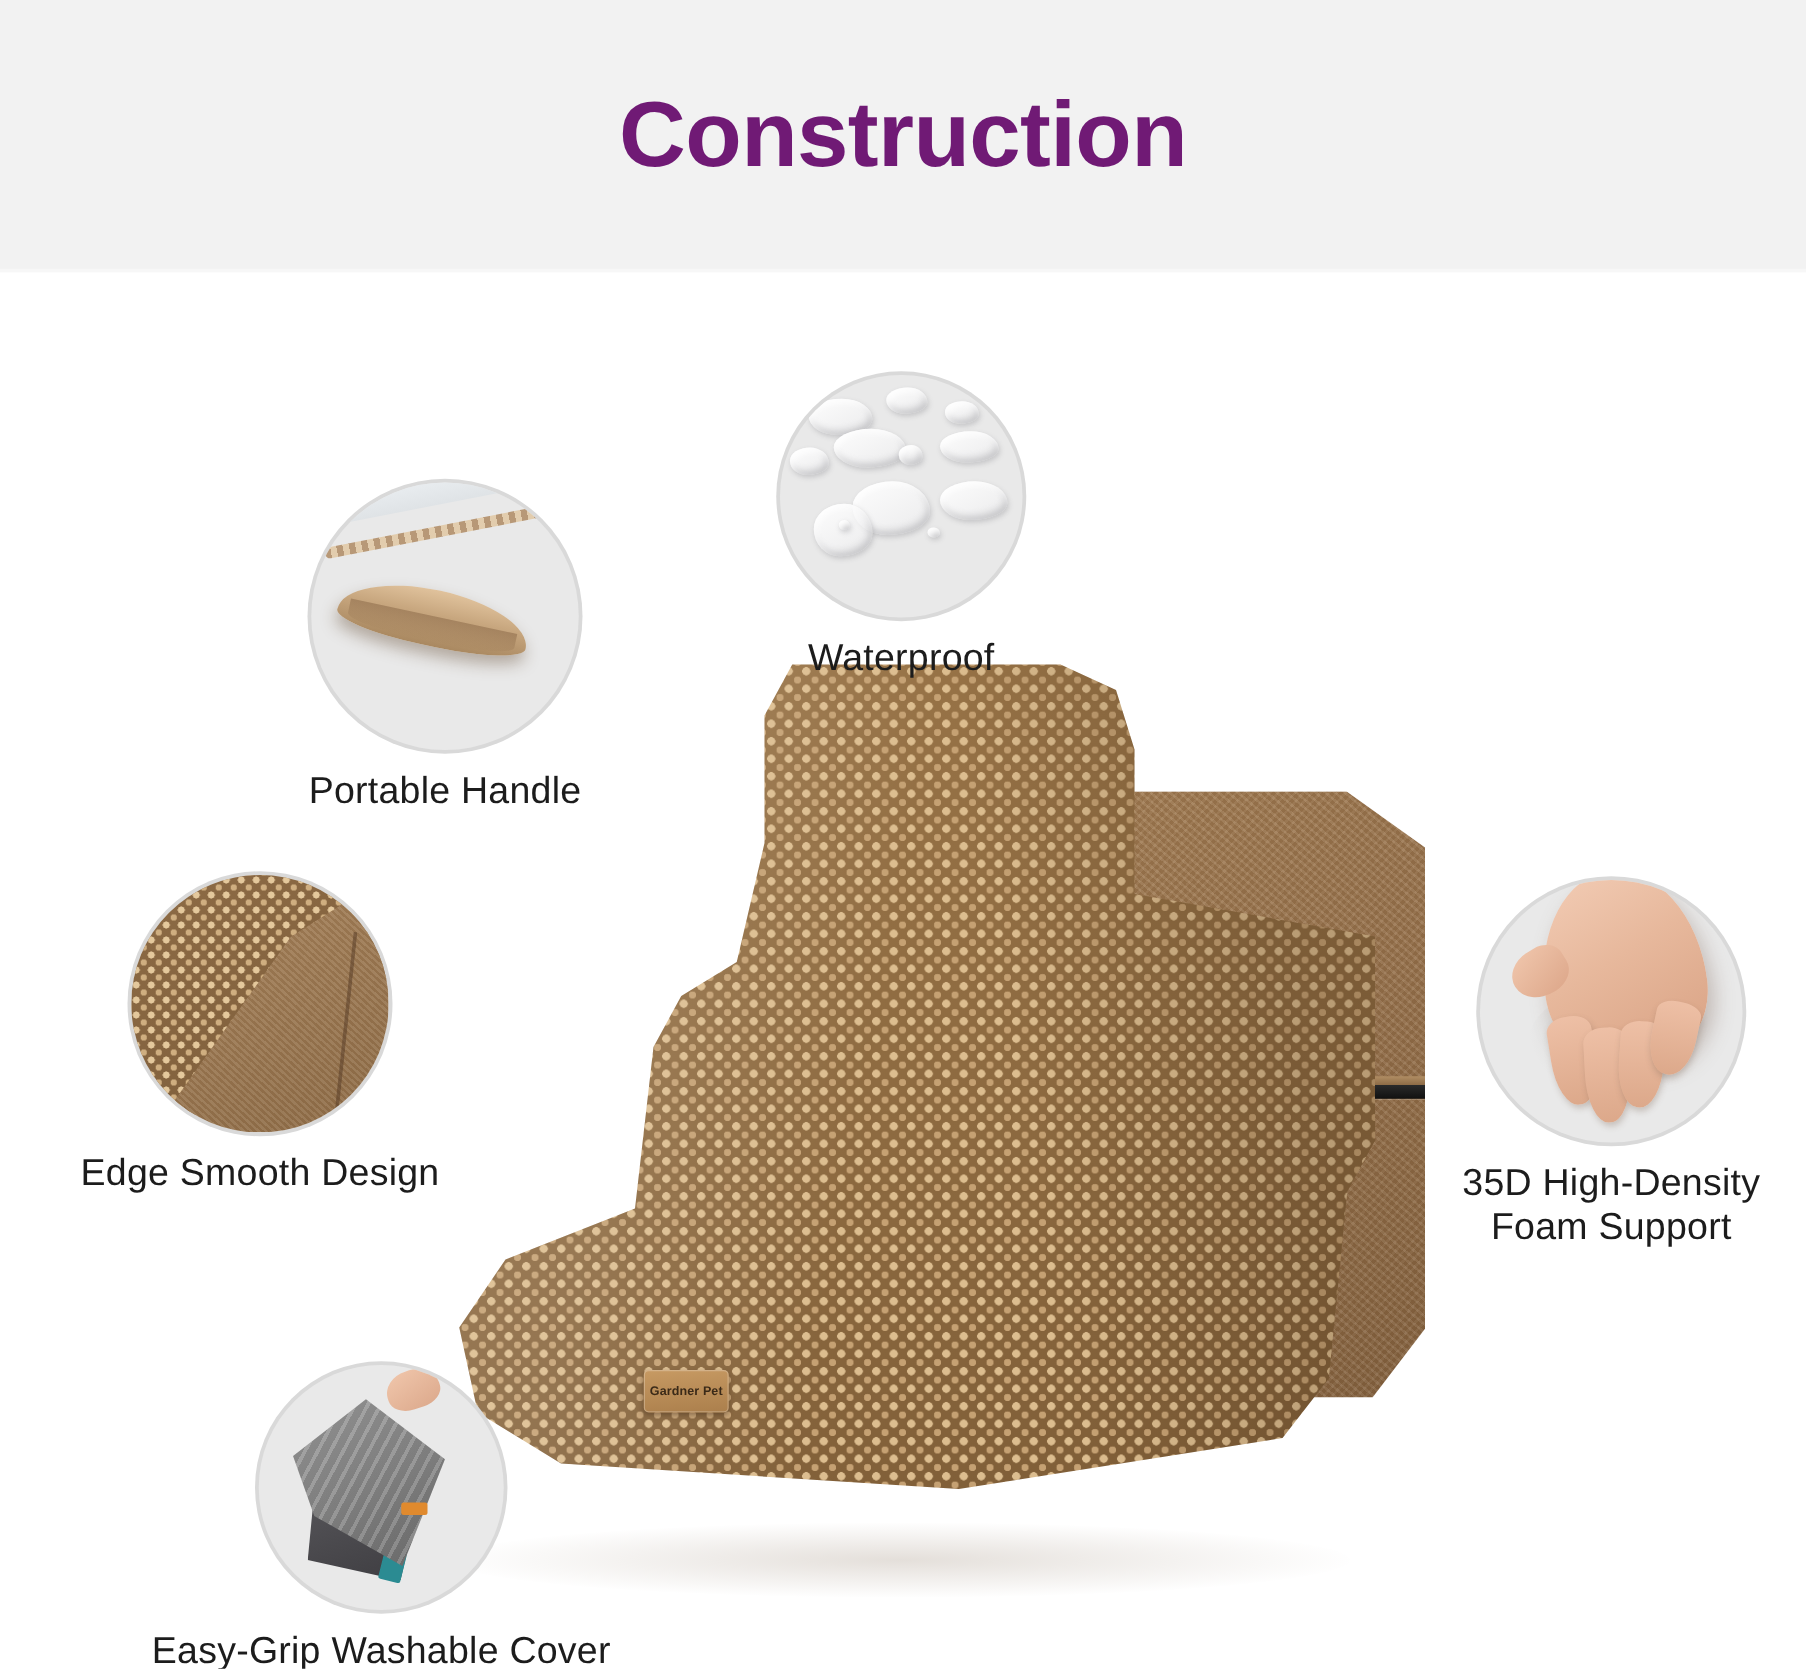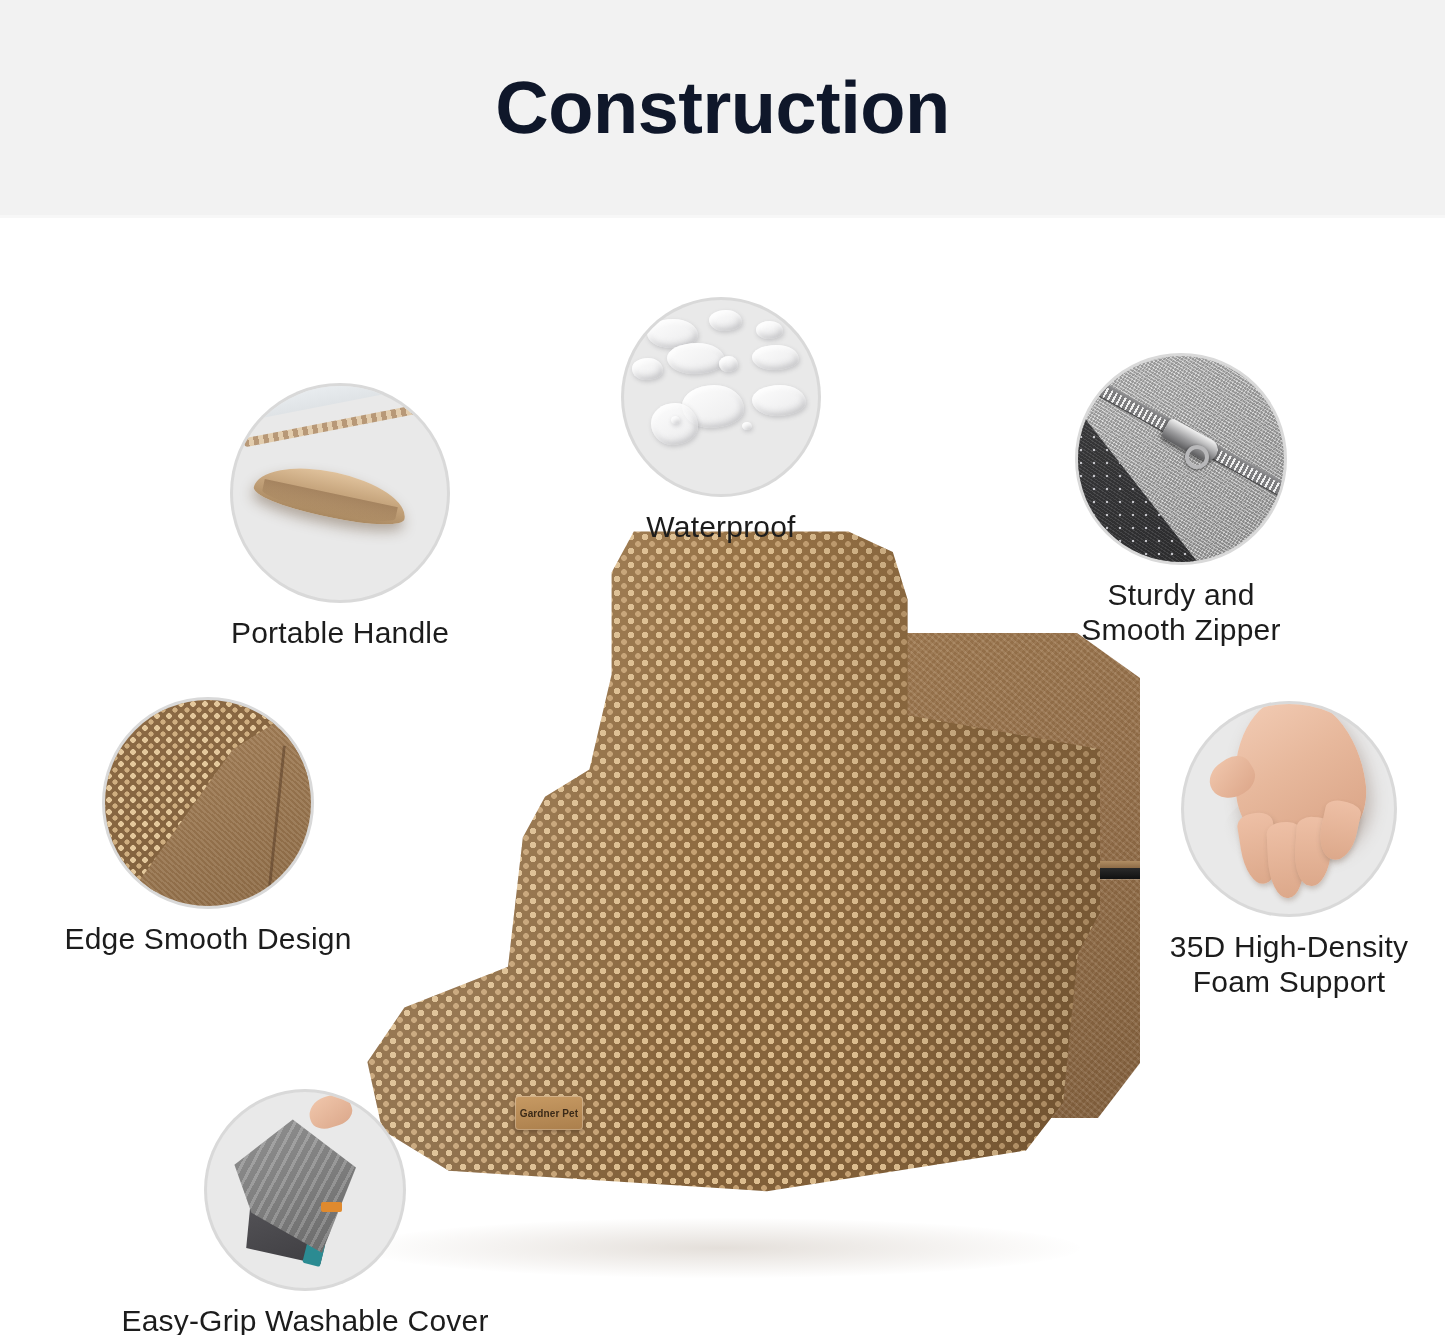--- a/index.html
+++ b/index.html
@@ -13,21 +13,21 @@
 
   
   .header-band{
     position:absolute; left:0; top:0; width:1445px; height:218px;
     background:#f2f2f2;
     border-bottom:3px solid #f7f7f7;
     display:flex; align-items:center; justify-content:center;
   }
   .page-title{
     font-size:74px; font-weight:700; letter-spacing:-0.5px;
-    color:#0f172a; line-height:1;
+    color:#701a75; line-height:1;
     font-family:"Liberation Sans", sans-serif;
     text-rendering:geometricPrecision;
   }
 
   
   .stage{
     position:absolute; left:0; top:218px; width:1445px; height:1117px;
     background:#ffffff;
   }
 
@@ -331,21 +331,21 @@
     </div>
 
     <div class="prod-body"></div>
     <div class="prod-shade"></div>
 
     <div class="brand-tag">
       <span>Gardner Pet</span>
     </div>
   </div>
 
-  <div class="feature" style="left:180px; top:168px; width:320px;">
+  <div class="feature" style="left:196px; top:168px; width:320px;">
     <div class="bubble tex-handle" style="width:214px; height:214px; margin:0 auto;">
       <div class="sky"></div>
       <div class="seam"></div>
       <div class="strap"></div>
     </div>
     <div class="caption">Portable Handle</div>
   </div>
 
   <div class="feature" style="left:624px; top:82px; width:194px;">
     <div class="bubble tex-water" style="width:194px; height:194px; margin:0 auto;">
@@ -358,32 +358,20 @@
       <div class="drop" style="left:49%;top:29%;width:10%;height:8%;"></div>
       <div class="drop" style="left:30%;top:44%;width:32%;height:22%;"></div>
       <div class="drop" style="left:66%;top:44%;width:28%;height:16%;"></div>
       <div class="drop" style="left:14%;top:53%;width:24%;height:22%;"></div>
       <div class="drop" style="left:24%;top:60%;width:5%;height:4%;"></div>
       <div class="drop" style="left:61%;top:63%;width:5%;height:4%;"></div>
     </div>
     <div class="caption">Waterproof</div>
   </div>
 
-  <div class="feature" style="left:1016px; top:138px; width:330px;">
-    <div class="bubble tex-zip" style="width:206px; height:206px; margin:0 auto;">
-      <div class="gray-half"></div>
-      <div class="dark-half"></div>
-      <div class="tape"></div>
-      <div class="teeth"></div>
-      <div class="slider"></div>
-      <div class="pull"></div>
-    </div>
-    <div class="caption">Sturdy and
-Smooth Zipper</div>
-  </div>
 
   <div class="feature" style="left:8px; top:482px; width:400px;">
     <div class="bubble tex-edge" style="width:206px; height:206px; margin:0 auto;">
       <div class="knit"></div>
       <div class="band"></div>
       <div class="seam2"></div>
     </div>
     <div class="caption">Edge Smooth Design</div>
   </div>
 

